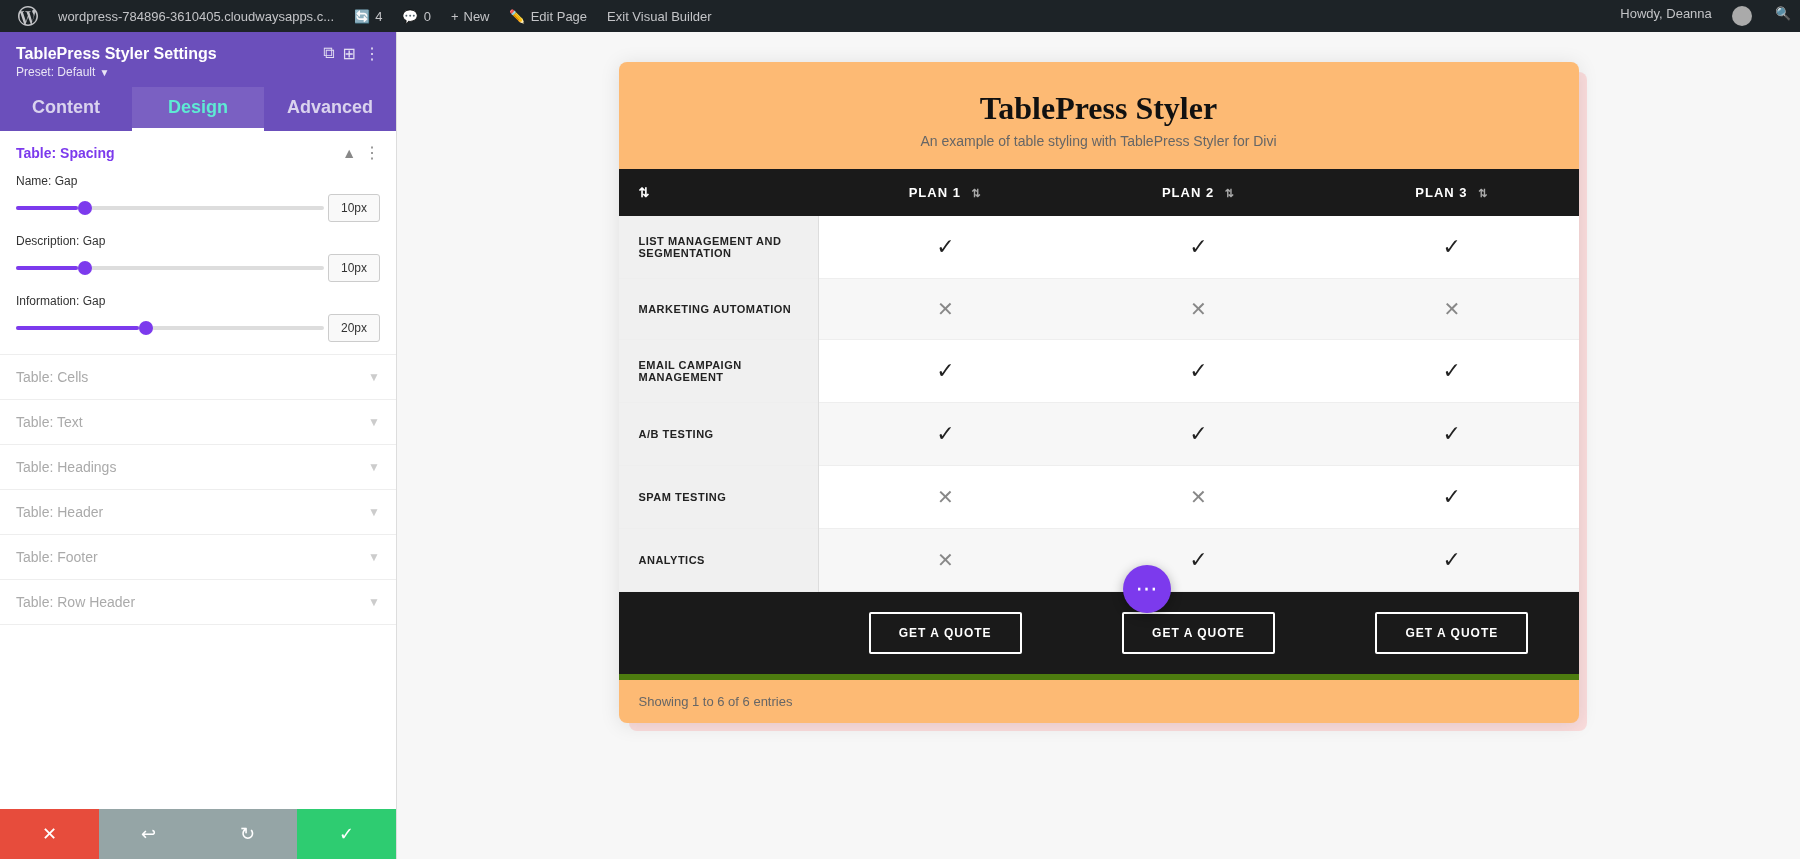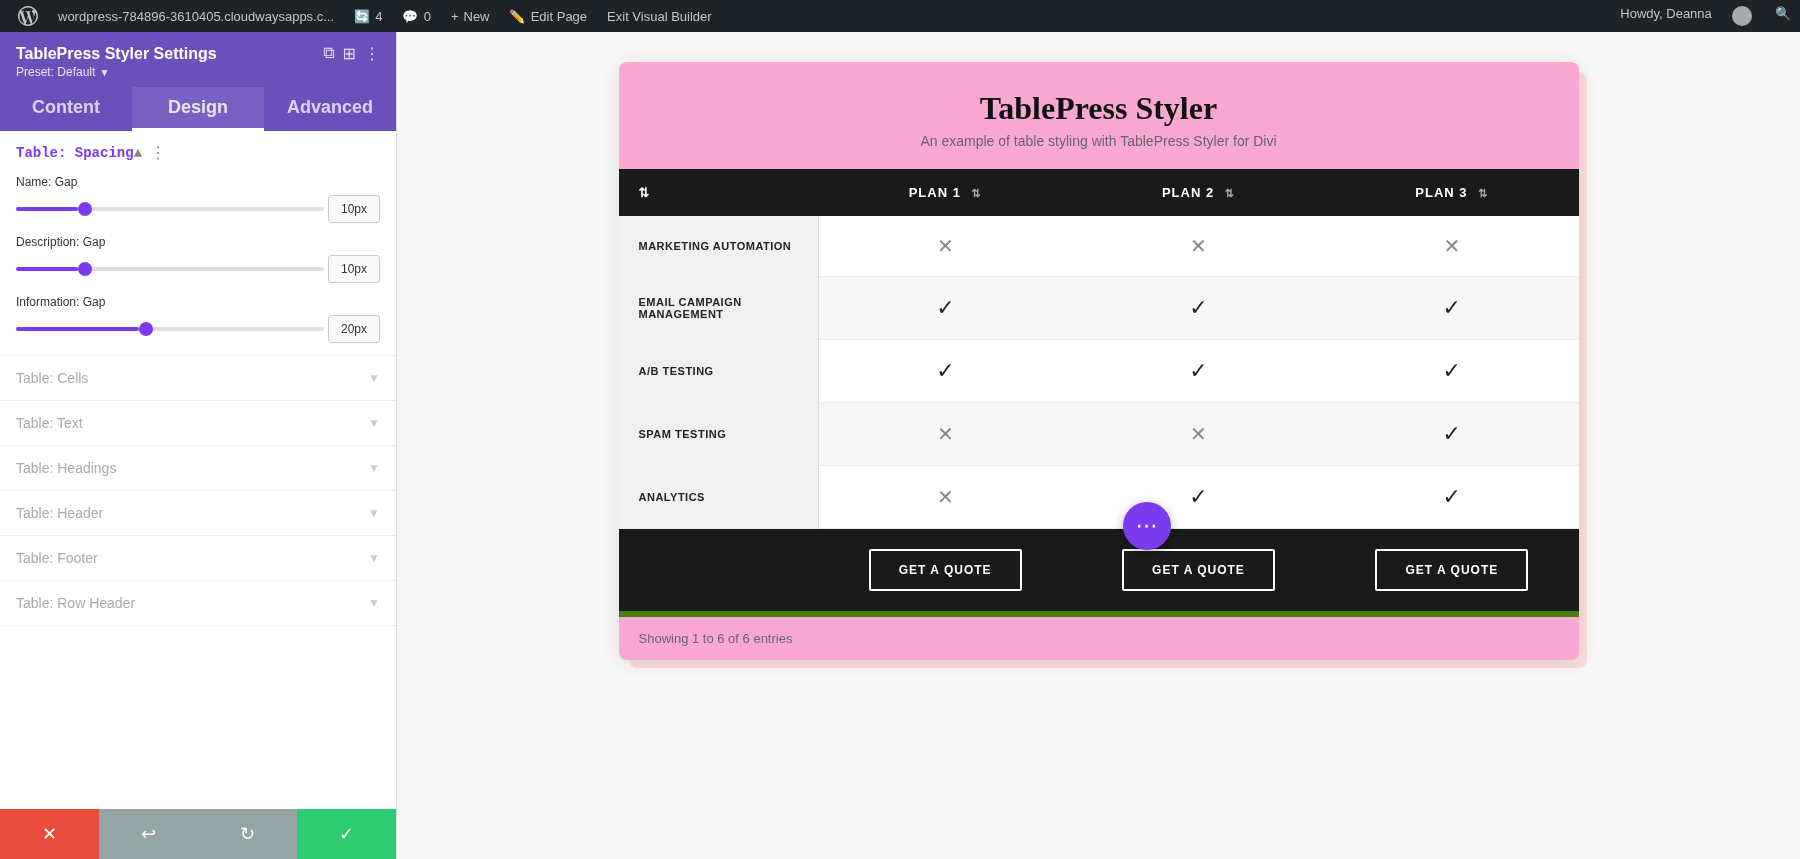--- a/index.html
+++ b/index.html
@@ -71,43 +71,42 @@
       flex: 1;
       text-align: center;
       padding: 10px 2px;
       font-size: 18px;
       font-weight: 600;
       color: rgba(255,255,255,0.75);
       cursor: pointer;
       border-bottom: 3px solid transparent;
     }
     .sidebar-tab.active {
-      color: #e5e5e5;
+      color: #5eead4;
       border-bottom: 3px solid #fff;
       background: rgba(255,255,255,0.1);
     }
 
     
     .sidebar-content {
       flex: 1;
       overflow-y: auto;
       padding: 0;
     }
 
     
     .section {
       padding: 12px 16px;
       border-bottom: 1px solid #eee;
     }
     .section-header {
       display: flex;
       align-items: center;
-      justify-content: flex-start;
-      cursor: pointer;
-      font-family: Liberation Mono, monospace;
+      justify-content: space-between;
+      cursor: pointer;
     }
     .section-title {
       font-size: 14px;
       font-weight: 600;
       color: #8a5cf6;
     }
     .section-title.open { color: #7c3aed; }
     .section-icons { display: flex; align-items: center; gap: 8px; }
 
     
@@ -206,21 +205,21 @@
       background: #f7f7f7;
       overflow-y: auto;
       display: flex;
       align-items: flex-start;
       justify-content: center;
       padding: 30px 20px;
     }
 
     
     .table-card {
-      background: #f9a8d4;
+      background: #fdba74;
       border-radius: 8px;
       box-shadow: 0 2px 20px rgba(0,0,0,0.1);
       width: 960px;
       overflow: hidden;
       padding-bottom: 0;
     }
 
     .table-card-header {
       padding: 28px 40px 20px;
       text-align: center;
@@ -534,20 +533,26 @@
               </th>
               <th>
                 PLAN 2 <span class="sort-icon">⇅</span>
               </th>
               <th>
                 PLAN 3 <span class="sort-icon">⇅</span>
               </th>
             </tr>
           </thead>
           <tbody id="table-body">
+          <tr>
+                <td class="feature-cell">LIST MANAGEMENT AND SEGMENTATION</td>
+                <td><span class="check">✓</span></td>
+                <td><span class="check">✓</span></td>
+                <td><span class="check">✓</span></td>
+              </tr>
               <tr>
                 <td class="feature-cell">MARKETING AUTOMATION</td>
                 <td><span class="cross">✕</span></td>
                 <td><span class="cross">✕</span></td>
                 <td><span class="cross">✕</span></td>
               </tr>
               <tr>
                 <td class="feature-cell">EMAIL CAMPAIGN MANAGEMENT</td>
                 <td><span class="check">✓</span></td>
                 <td><span class="check">✓</span></td>

